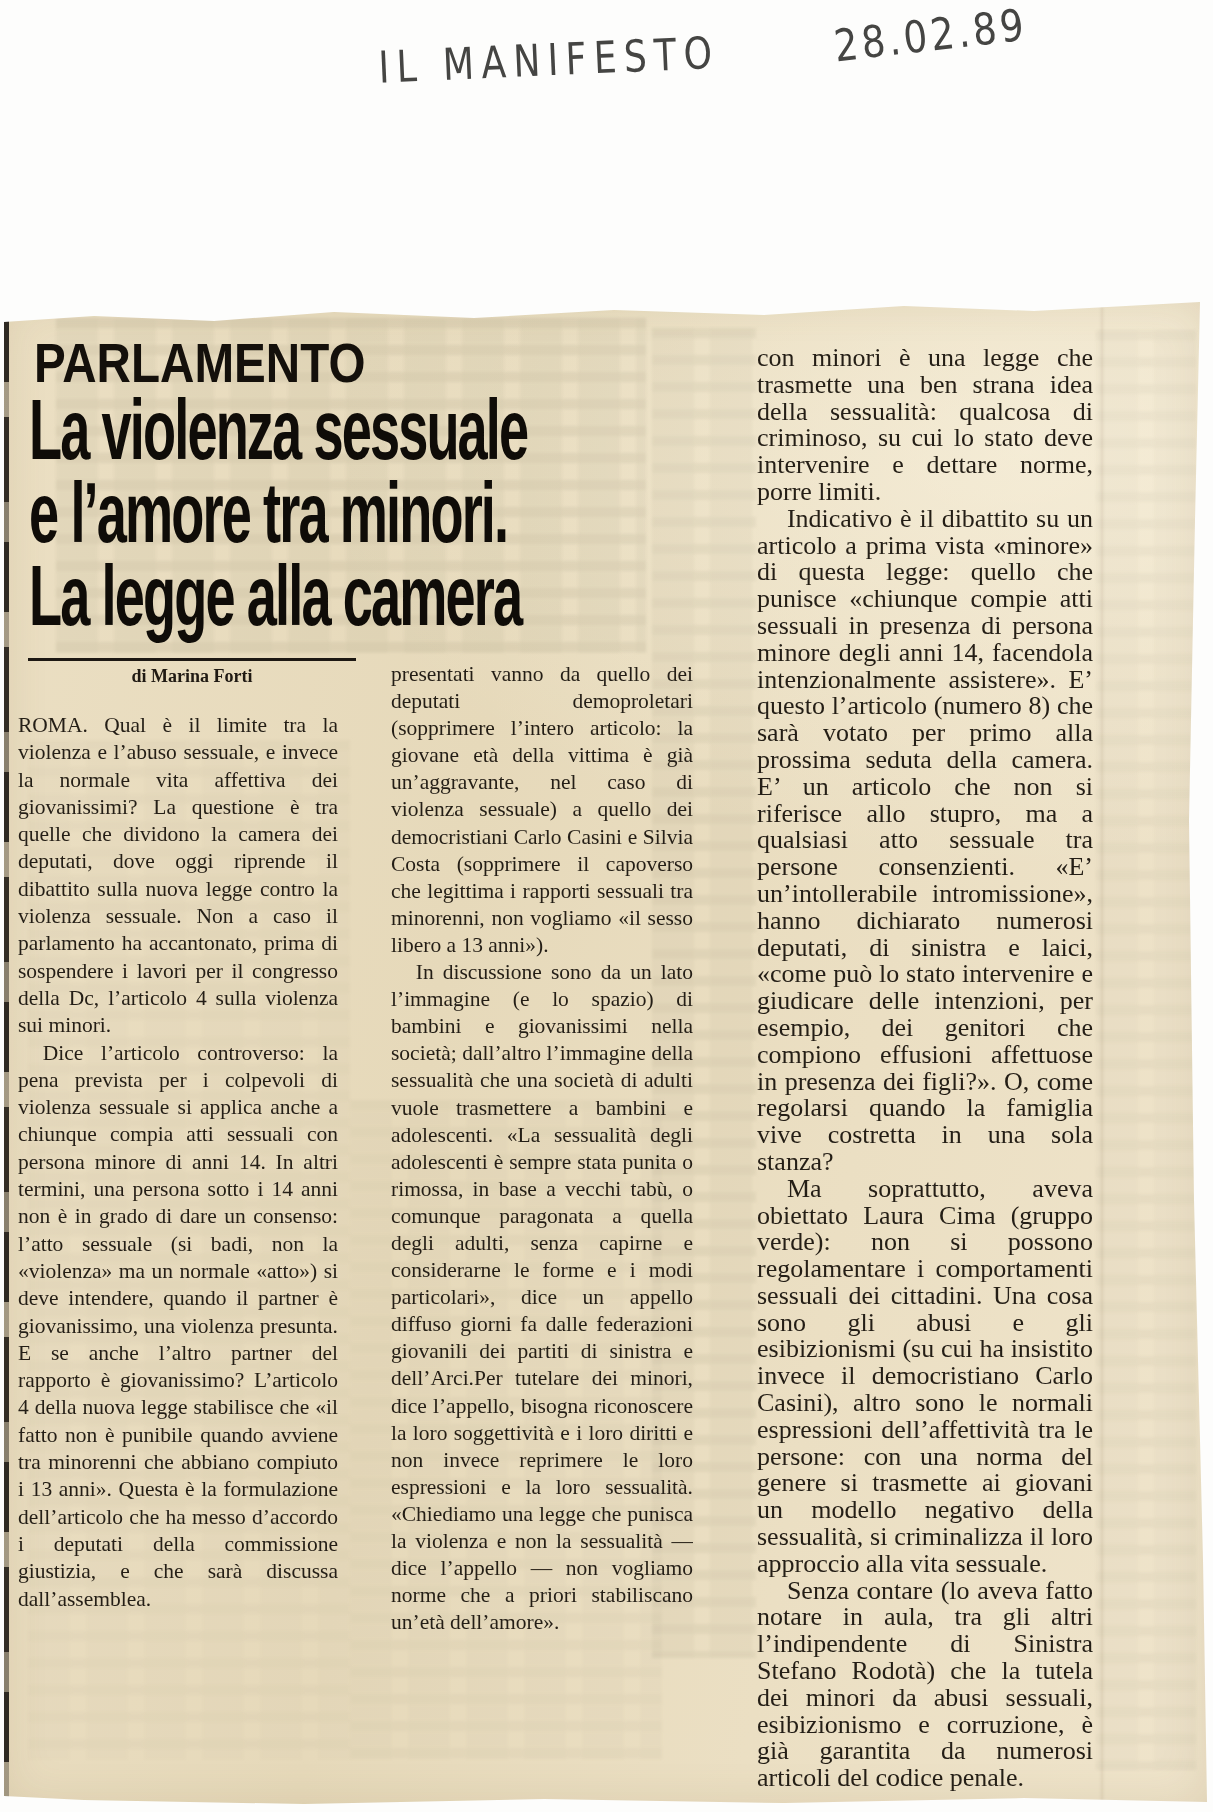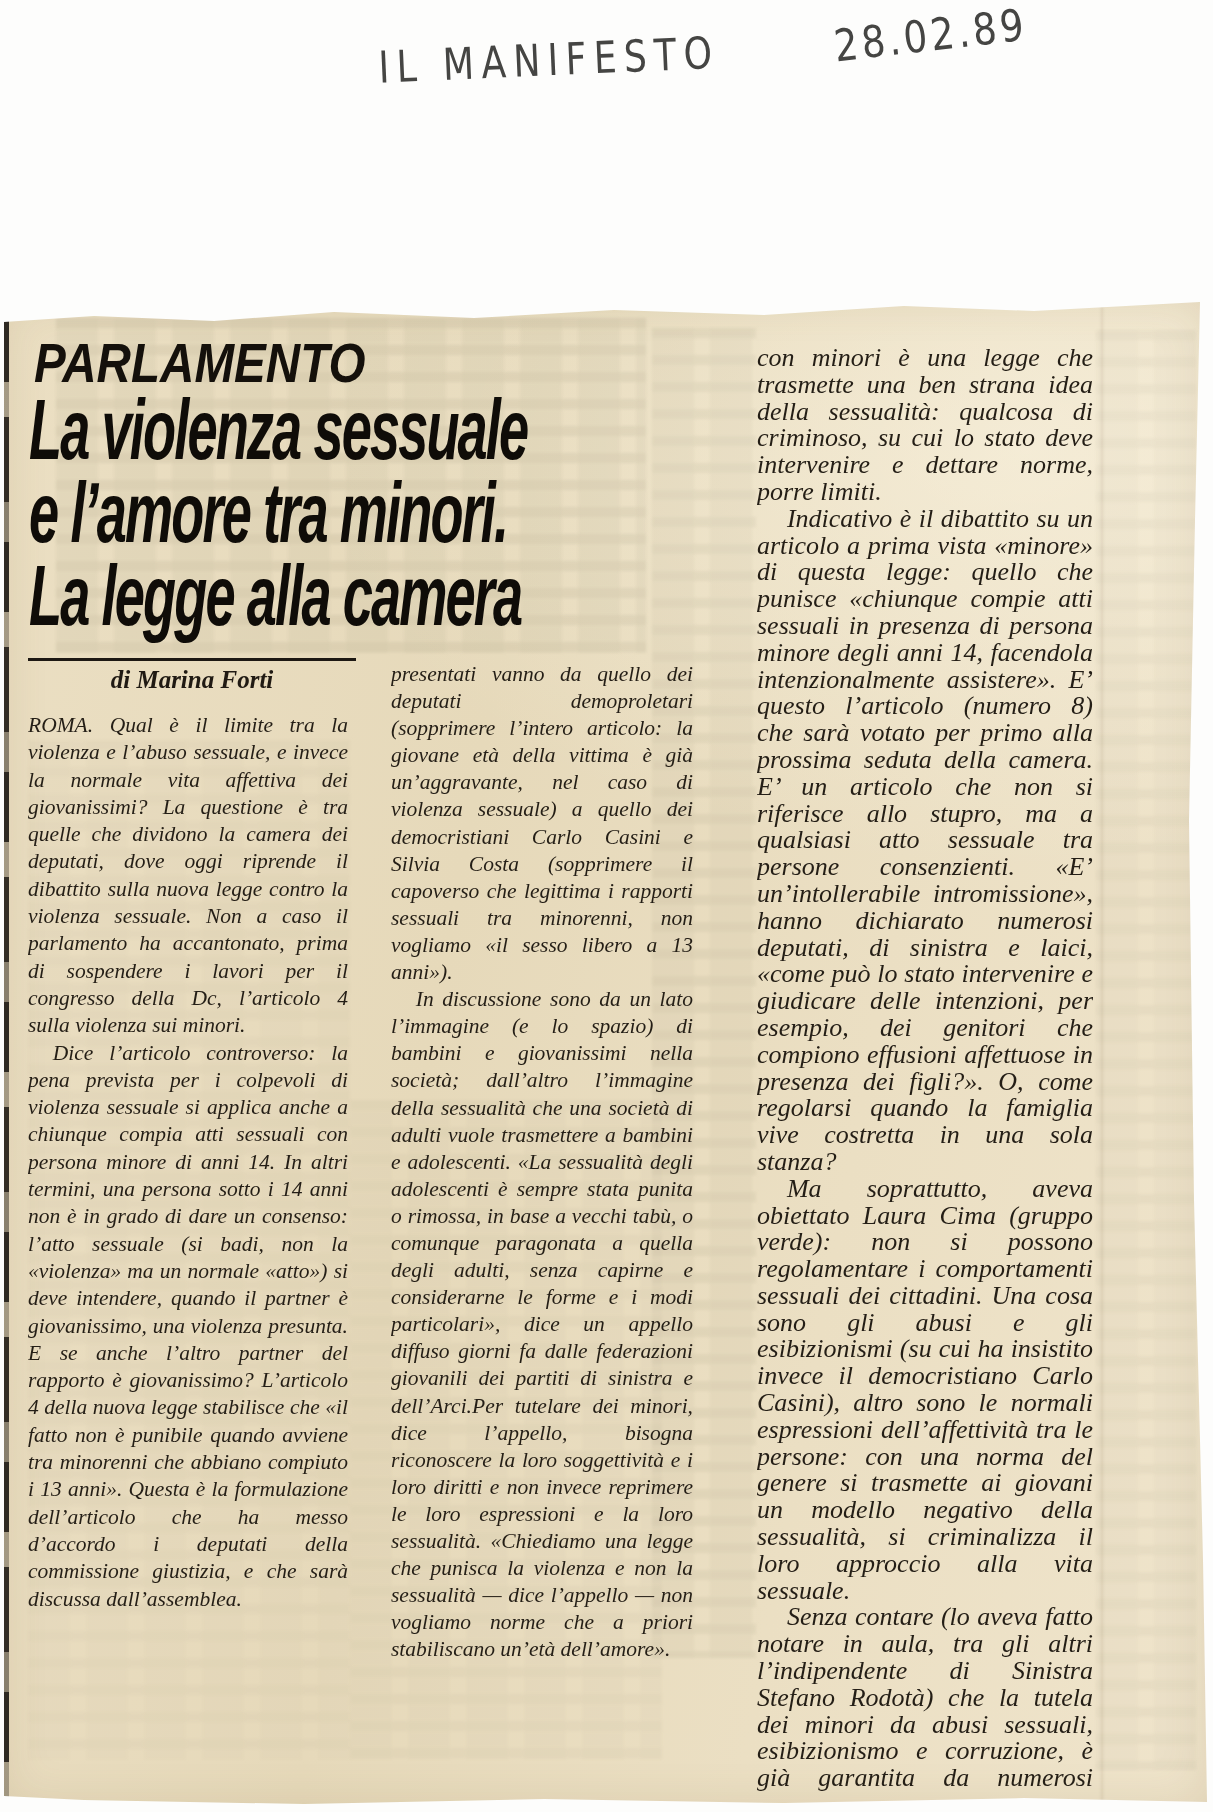--- a/index.html
+++ b/index.html
@@ -38,21 +38,20 @@
     background:
       radial-gradient(1200px 700px at 85% 10%, rgba(255,250,235,.45), rgba(255,250,235,0) 60%),
       linear-gradient(100deg, var(--paper,#ebdfc3) 0%, #e6d9ba 38%, #ebdfc3 68%, #efe4cb 100%);
     box-shadow: inset 0 0 46px rgba(120,90,40,.14);
     clip-path: polygon(
       0px 22px, 90px 16px, 210px 21px, 330px 12px, 470px 18px, 610px 10px,
       760px 15px, 900px 6px, 1030px 11px, 1196px 2px,
       1191px 220px, 1185px 520px, 1190px 900px, 1199px 1260px, 1203px 1502px,
       1020px 1498px, 780px 1503px, 540px 1499px, 300px 1504px, 80px 1500px, 0px 1496px
     );
-    font-style: italic;
   }
   .torn-left{
     position:absolute;left:0;top:12px;width:5px;height:1490px;
     background:repeating-linear-gradient(180deg,
       #2f2a23 0 70px, rgba(47,42,35,.35) 70px 105px,
       #332d25 105px 190px, rgba(47,42,35,.5) 190px 230px);
     filter:blur(.4px);
   }
   .torn-tick{
     position:absolute;left:0px;top:-32px;width:4px;height:26px;background:#2f2a23;
@@ -93,34 +92,34 @@
     color:#0f0c08;
     font-size:86px;line-height:83px;letter-spacing:-3px;
     transform:scaleX(.63);transform-origin:0 0;
     white-space:nowrap;
   }
   .byline-rule{
     position:absolute;left:24px;top:358px;width:328px;height:3px;background:#1d1813;
   }
   .byline{
     position:absolute;left:24px;top:366px;width:328px;
-    text-align:center;font-weight:bold;font-size:25px;color:#201a13;
+    text-align:center;font-weight:bold;font-size:18px;color:#201a13;
   }
 
   
   .col{
     position:absolute;
     text-align:justify;
     color:#241e16;
     font-size:21.5px;
     overflow:hidden;
   }
   .col p{margin:0;text-indent:1.15em;}
   .col p.first{text-indent:0;}
-  .col1{left:24px;top:412px;width:320px;height:1086px;line-height:27.3px;}
+  .col1{left:14px;top:412px;width:320px;height:1086px;line-height:27.3px;}
   .col2{left:387px;top:361px;width:302px;height:1134px;line-height:27.1px;}
   .col3{left:753px;top:45px;width:336px;height:1450px;line-height:26.8px;font-size:26px;}
 </style>
 </head>
 <body>
 
 <div class="page">
 
   <div class="handwritten">
     <span class="hw-pub">IL MANIFESTO</span>

